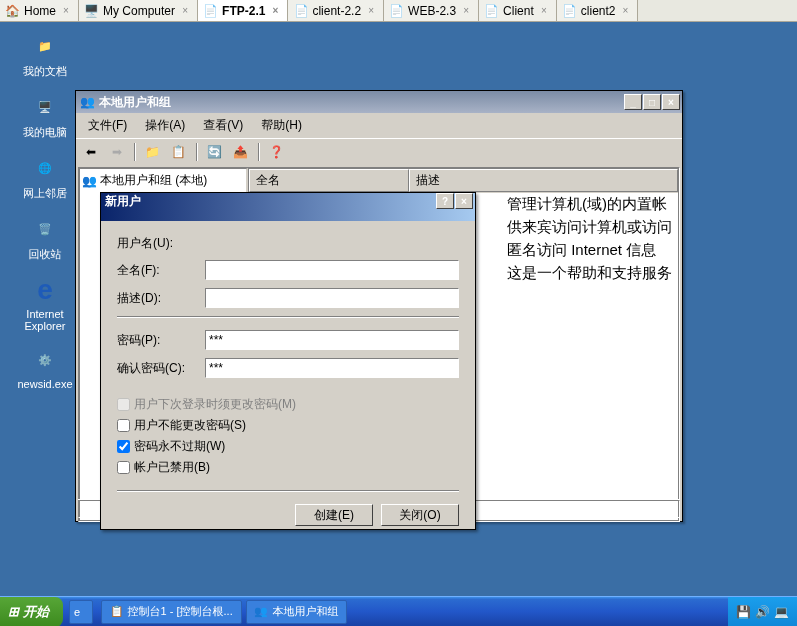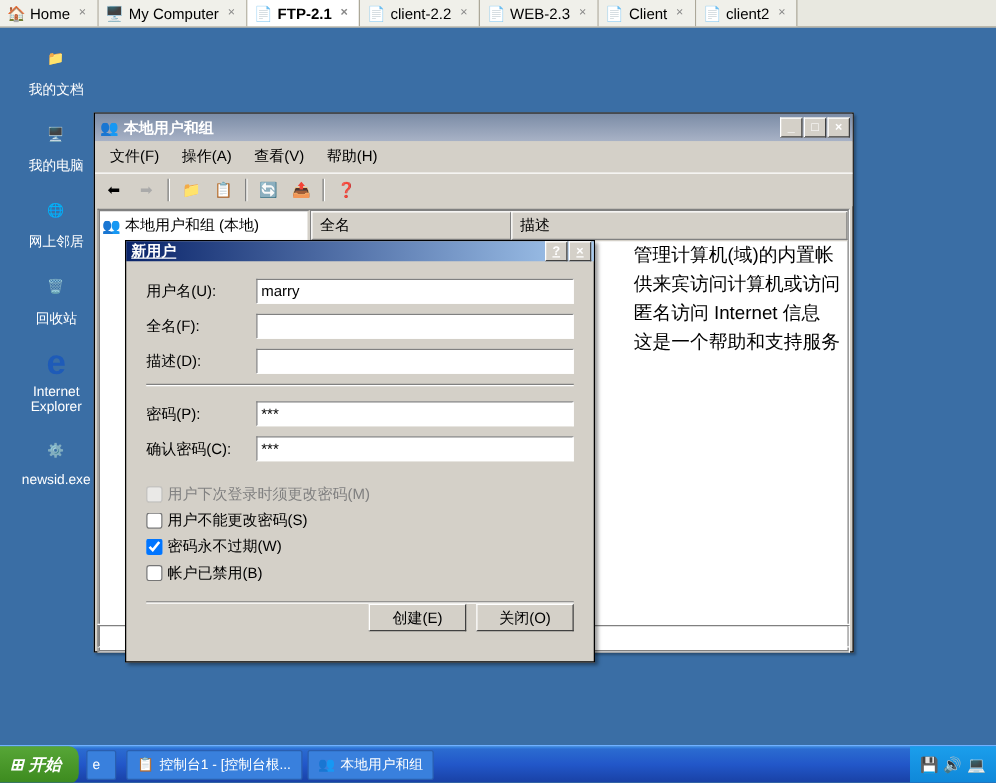--- a/index.html
+++ b/index.html
@@ -35,29 +35,29 @@
 .list-pane { flex: 1; background: #fff; border: 1px solid #808080; display: flex; flex-direction: column; }
 .list-header { display: flex; border-bottom: 1px solid #d4d0c8; }
 .list-col { padding: 2px 6px; border: 1px solid; border-color: #fff #808080 #808080 #fff; background: #d4d0c8; font-size: 12px; }
 .list-row { display: flex; padding: 1px 0; font-size: 15px; }
 .list-cell { padding: 1px 6px; overflow: hidden; white-space: nowrap; }
 .statusbar { position: absolute; bottom: 2px; left: 2px; right: 2px; height: 20px; display: flex; border-top: 1px solid #fff; }
 .status-cell { border: 1px solid; border-color: #808080 #fff #fff #808080; height: 18px; flex: 0 0 auto; }
 
 
 .dialog { position: absolute; top: 192px; left: 100px; width: 376px; height: 338px; background: #d4d0c8; border: 1px solid #000; box-shadow: 2px 2px 3px rgba(0,0,0,0.4); }
-.dlg-title { background: linear-gradient(to right, #0a246a, #a6caf0); height: 16px; display: flex; padding: 0 2px 0 4px; color: #fff; font-weight: bold; font-size: 12px; text-decoration: underline; }
+.dlg-title { background: linear-gradient(to right, #0a246a, #a6caf0); height: 28px; display: flex; padding: 0 2px 0 4px; color: #fff; font-weight: bold; font-size: 12px; }
 .dlg-body { padding: 14px 16px 10px; font-size: 12px; }
 .form-row { display: flex; align-items: center; margin-bottom: 8px; }
 .form-label { width: 88px; }
 .form-input { flex: 1; height: 20px; border: 1px solid; border-color: #808080 #fff #fff #808080; background: #fff; padding: 0 3px; font-size: 12px; }
 .form-sep { height: 1px; border-top: 1px solid #808080; border-bottom: 1px solid #fff; margin: 6px 0 12px; }
 .chk-row { display: flex; align-items: center; margin-bottom: 4px; gap: 4px; }
 .chk-row.disabled { color: #808080; }
-.dlg-btns { display: flex; justify-content: flex-end; gap: 8px; padding: 0 16px; }
+.dlg-btns { display: flex; justify-content: flex-end; gap: 8px; padding: 12px 16px; }
 .dlg-btn { width: 78px; height: 22px; background: #d4d0c8; border: 1px solid; border-color: #fff #404040 #404040 #fff; font-size: 12px; }
 
 
 .taskbar { position: absolute; bottom: 0; left: 0; right: 0; height: 30px; background: linear-gradient(#3e90e8, #2b6bd0 8%, #2257c9 50%, #1941a5); display: flex; align-items: center; border-top: 1px solid #6fb0ff; }
 .start-btn { height: 30px; padding: 0 14px 0 8px; background: linear-gradient(#57a637, #3c8a1e); color: #fff; font-weight: bold; font-style: italic; display: flex; align-items: center; gap: 4px; border-radius: 0 8px 8px 0; font-size: 13px; }
 .ql { display: flex; padding: 0 4px; gap: 2px; }
 .task-btn { height: 24px; margin: 0 2px; padding: 0 8px; display: flex; align-items: center; gap: 4px; background: #3980dd; border: 1px solid #2a5fb0; border-radius: 2px; color: #fff; font-size: 11px; }
 .systray { margin-left: auto; height: 30px; padding: 0 8px; display: flex; align-items: center; gap: 4px; background: linear-gradient(#1b9eec, #0f87d8); }
 </style>
 </head>
@@ -199,21 +199,20 @@
   <div class="dlg-title">
     <span class="titlebar-text">新用户</span>
     <div class="titlebar-btns">
       <div class="titlebar-btn">?</div>
       <div class="titlebar-btn">×</div>
     </div>
   </div>
   <div class="dlg-body">
     <div class="form-row">
         <span class="form-label">用户名(U):</span>
-        <input class="form-input" value="marry" style="">
       </div>
     <div class="form-row">
         <span class="form-label">全名(F):</span>
         <input class="form-input" value="" style="">
       </div>
     <div class="form-row">
         <span class="form-label">描述(D):</span>
         <input class="form-input" value="" style="">
       </div>
     <div class="form-sep"></div>

